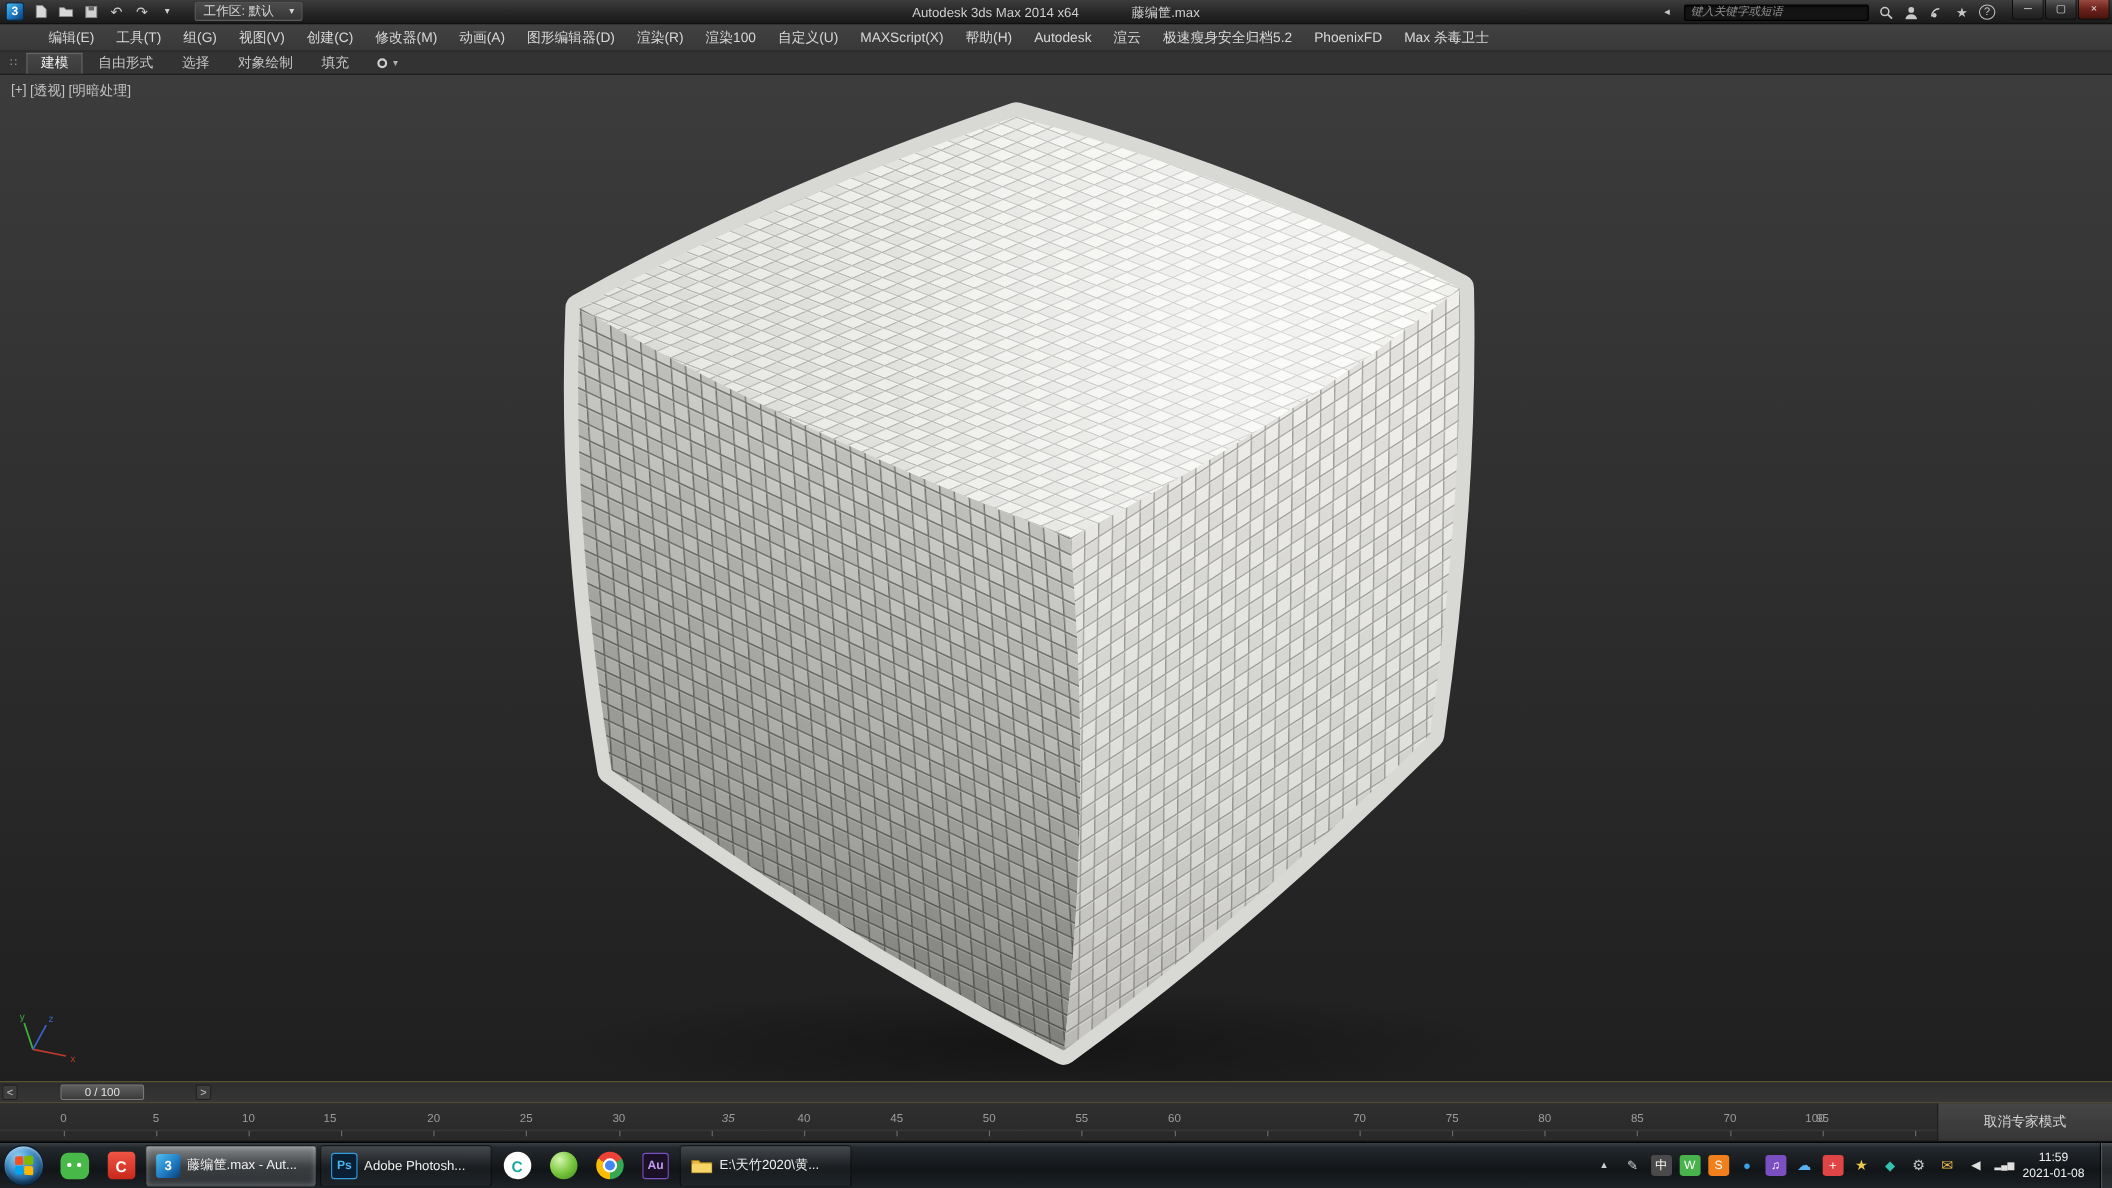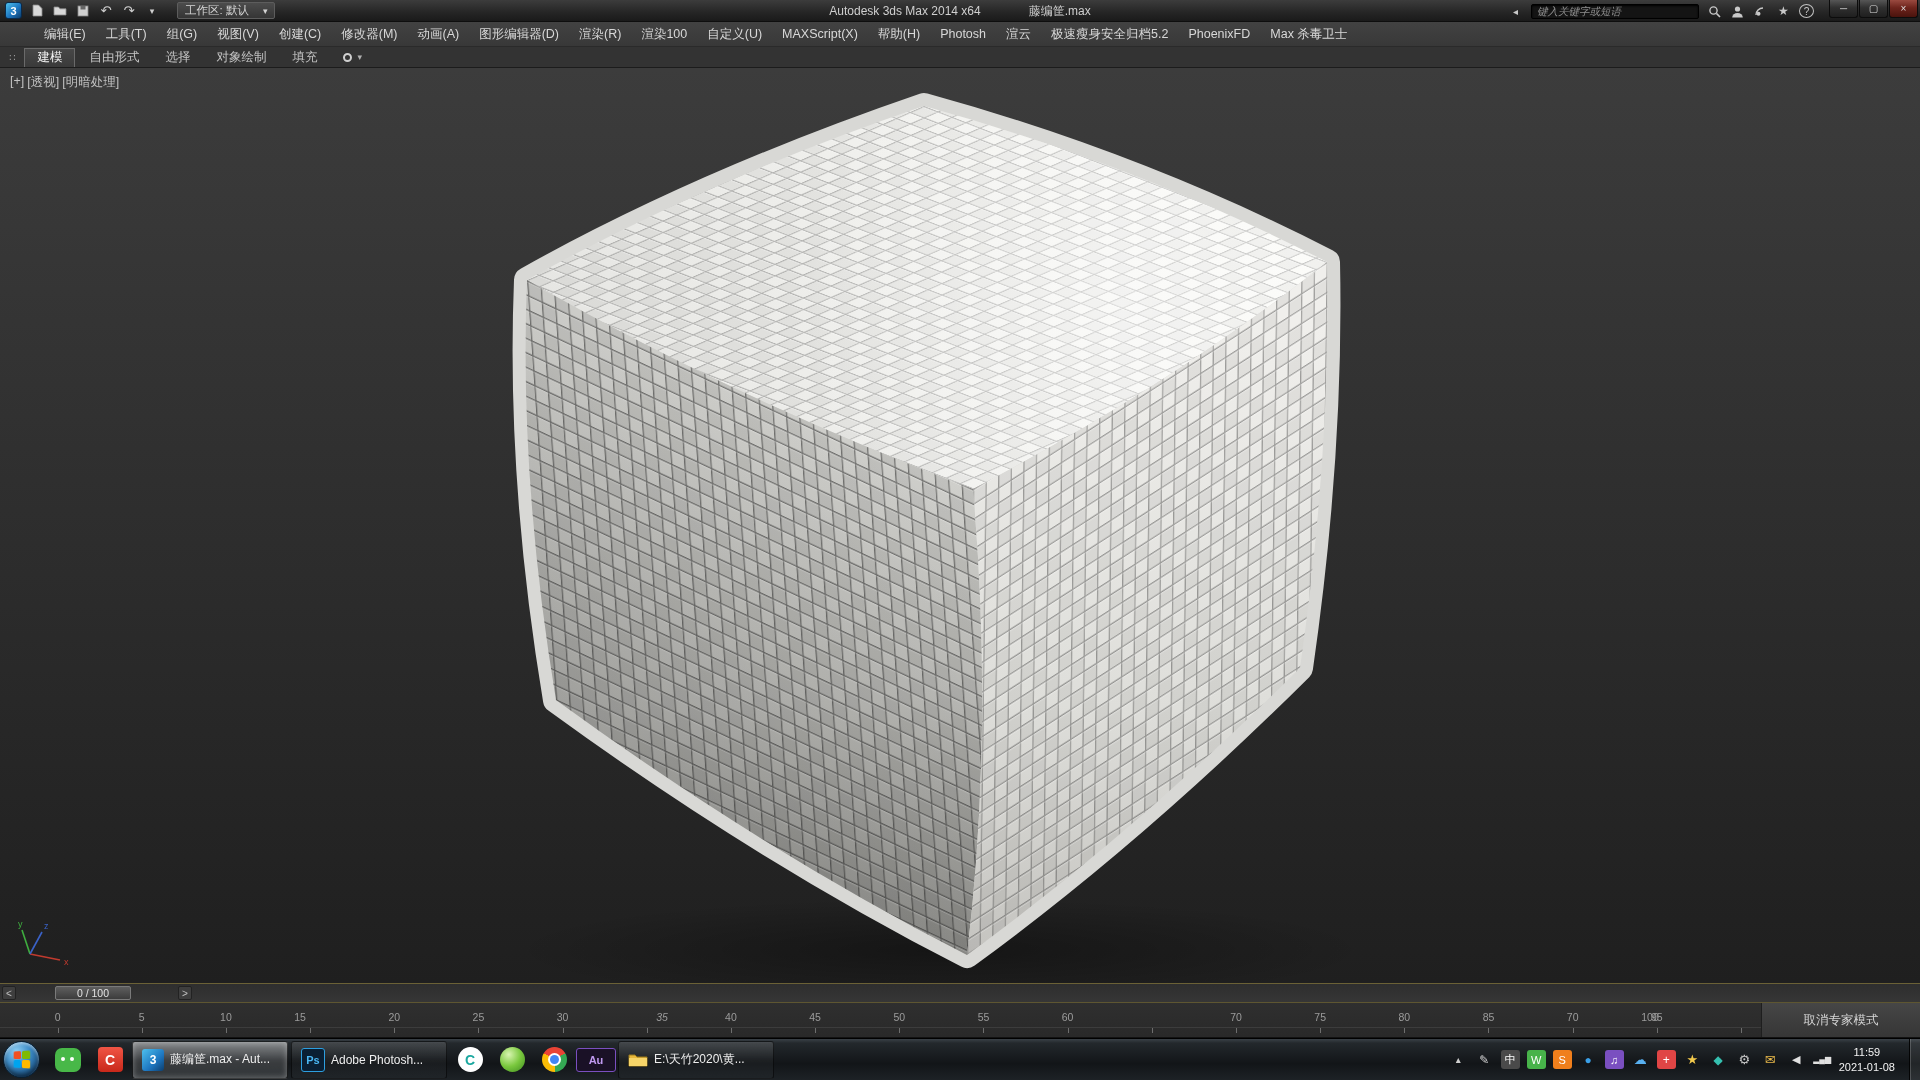--- a/index.html
+++ b/index.html
@@ -101,21 +101,21 @@
   .tb-task{height:38px;width:156px;display:flex;align-items:center;gap:6px;padding:0 9px;margin-right:3px;
     border-radius:3px;border:1px solid rgba(0,0,0,.55);flex:none;cursor:default;
     background:linear-gradient(180deg,rgba(255,255,255,.15),rgba(255,255,255,.04) 50%,rgba(255,255,255,.02));
     color:#eee;font-size:12px;white-space:nowrap;overflow:hidden}
   .tb-task.active{background:linear-gradient(180deg,rgba(255,255,255,.45),rgba(255,255,255,.18) 50%,rgba(255,255,255,.1));
     box-shadow:inset 0 0 6px rgba(255,255,255,.35)}
   .tlabel{overflow:hidden;text-overflow:ellipsis}
   .ico-sq{display:flex;align-items:center;justify-content:center;font-weight:bold;border-radius:3px;flex:none}
   .max-ico{width:22px;height:22px;background:linear-gradient(135deg,#4ec1ee,#1d76c0 60%,#0d3e6e);color:#fff;font-size:12px}
   .ps-ico{width:24px;height:24px;background:#0a1f33;border:1px solid #2d9fe0;color:#4ab6f2;font-size:11px}
-  .au-ico{width:40px;height:24px;background:#1a1126;border:1px solid #7a4fc0;color:#c09af0;font-size:11px}
+  .au-ico{width:24px;height:24px;background:#1a1126;border:1px solid #7a4fc0;color:#c09af0;font-size:11px}
   .redc-ico{width:25px;height:25px;background:linear-gradient(#f05545,#c8281a);color:#fff;font-size:14px;border-radius:4px}
   .tealc-ico{width:25px;height:25px;background:#fff;color:#1ba8a0;border-radius:50%;font-size:14px}
   .green-ico{width:25px;height:25px;border-radius:50%;
     background:radial-gradient(circle at 35% 30%,#d8f5b0,#7ac83e 50%,#3d8a1e)}
   .wechat-ico{width:26px;height:24px;background:#48b848;border-radius:7px;position:relative}
   .wechat-ico::before,.wechat-ico::after{content:"";position:absolute;top:9px;width:4px;height:4px;
     background:#fff;border-radius:50%}
   .wechat-ico::before{left:6px}.wechat-ico::after{left:15px}
   .chrome-ico{width:25px;height:25px;border-radius:50%;position:relative;
     background:conic-gradient(from -60deg,#ea4335 0 120deg,#34a853 120deg 240deg,#fbbc05 240deg 360deg)}
@@ -202,21 +202,21 @@
       <span class="menu-item">视图(V)</span>
       <span class="menu-item">创建(C)</span>
       <span class="menu-item">修改器(M)</span>
       <span class="menu-item">动画(A)</span>
       <span class="menu-item">图形编辑器(D)</span>
       <span class="menu-item">渲染(R)</span>
       <span class="menu-item">渲染100</span>
       <span class="menu-item">自定义(U)</span>
       <span class="menu-item">MAXScript(X)</span>
       <span class="menu-item">帮助(H)</span>
-      <span class="menu-item">Photosh</span>
+      <span class="menu-item">Autodesk</span>
       <span class="menu-item">渲云</span>
       <span class="menu-item">极速瘦身安全归档5.2</span>
       <span class="menu-item">PhoenixFD</span>
       <span class="menu-item">Max 杀毒卫士</span>
     </div>
 
   <div class="ribbon">
     <span class="ribbon-grip">∷</span>
     <div class="rtabs-box">
         <span class="rtab active">建模</span>

